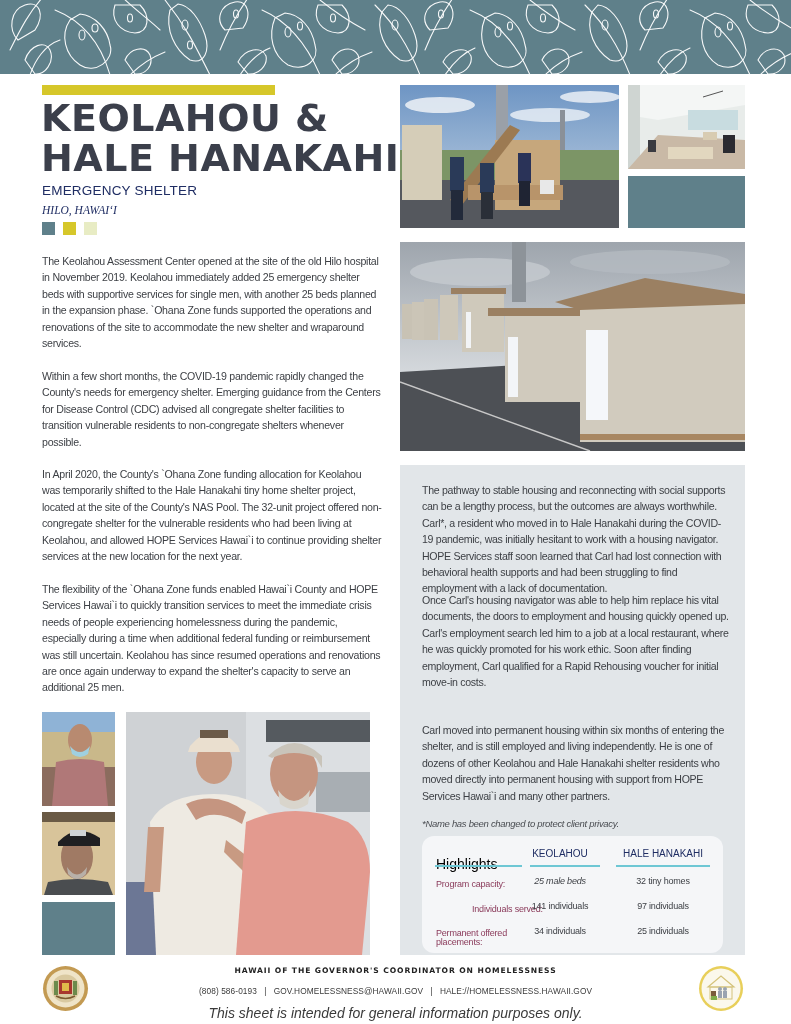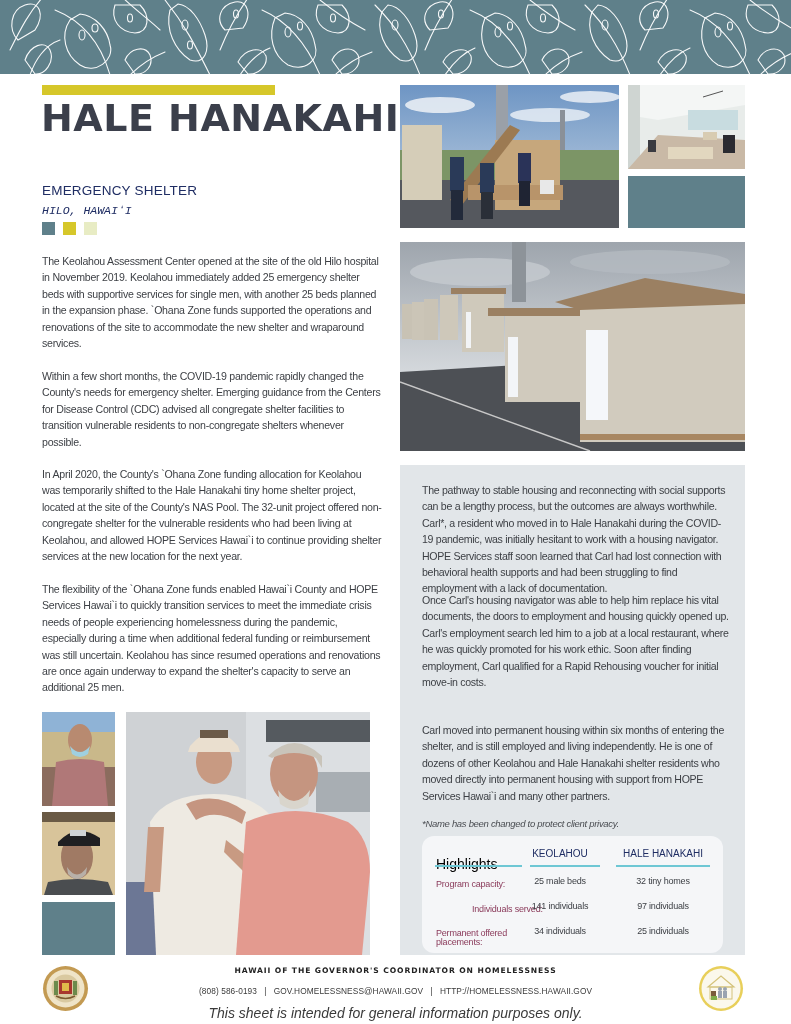--- a/index.html
+++ b/index.html
@@ -5,21 +5,21 @@
   * { box-sizing: border-box; margin: 0; padding: 0; }
   html, body { width: 791px; height: 1024px; background: #ffffff; overflow: hidden; }
   body { position: relative; font-family: "Liberation Sans", sans-serif; color: #3a3d45; }
 
   .header-band { position: absolute; left: 0; top: 0; width: 791px; height: 74px; background: #5f808a; overflow: hidden; }
   .header-band svg { position: absolute; left: 0; top: 0; }
 
   .accent-bar { position: absolute; left: 42px; top: 85px; width: 233px; height: 10px; background: #d6c72a; }
   .title { position: absolute; left: 41px; top: 98px; font-family: "DejaVu Sans", sans-serif; font-weight: bold; font-size: 38px; line-height: 40px; color: #3b3f4b; letter-spacing: 0.5px; }
   .subtitle { position: absolute; left: 42px; top: 183px; font-family: "Liberation Sans", sans-serif; font-size: 13.5px; color: #1f2d63; letter-spacing: 0.2px; }
-  .location { position: absolute; left: 42px; top: 204px; font-family: Liberation Mono, monospace; font-style: italic; font-size: 11.5px; color: #1f2d63; }
+  .location { position: absolute; left: 42px; top: 204px; font-family: Liberation Serif, serif; font-style: italic; font-size: 11.5px; color: #1f2d63; }
   .swatches { position: absolute; left: 42px; top: 222px; display: flex; gap: 8px; }
   .swatch { width: 13px; height: 13px; }
 
   .body-text { position: absolute; left: 42px; width: 340px; font-family: "Liberation Sans", sans-serif; font-size: 10.6px; line-height: 16.4px; color: #3c3f44; letter-spacing: -0.25px; }
   .p1 { top: 253px; }
   .p2 { top: 368px; }
   .p3 { top: 466px; }
   .p4 { top: 581px; }
 
   .photo { position: absolute; overflow: hidden; }
@@ -138,20 +138,21 @@
       <path d="M748 5 C 742 20, 752 32, 768 33 C 782 32, 782 15, 772 5 Z"></path>
 
       <path d="M760 75 C 770 65, 780 58, 795 52"></path>
       <path d="M758 60 C 764 48, 778 45, 784 55 C 788 66, 778 75, 768 74 Z"></path>
     </g>
   </svg>
 </div>
 
 <div class="accent-bar"></div>
 <div class="title">
+  <div>KEOLAHOU &amp;</div>
   <div>HALE HANAKAHI</div>
 </div>
 <div class="subtitle">EMERGENCY SHELTER</div>
 <div class="location">HILO, HAWAIʻI</div>
 <div class="swatches">
   <div class="swatch" style="background:#5f808a"></div>
   <div class="swatch" style="background:#d6c72a"></div>
   <div class="swatch" style="background:#e8ecc4"></div>
 </div>
 
@@ -292,21 +293,21 @@
 
   <div class="highlights">
     <div class="hl-head hl-title">Highlights</div>
     <div class="hl-head hl-col1">KEOLAHOU</div>
     <div class="hl-head hl-col2">HALE HANAKAHI</div>
     <div class="hl-line" style="left:13px;width:87px;"></div>
     <div class="hl-line" style="left:108px;width:70px;"></div>
     <div class="hl-line" style="left:194px;width:94px;"></div>
 
     <div class="hl-label" style="top:44px;">Program capacity:</div>
-    <div class="hl-val" style="top:40px;left:103px;width:70px;">25 male beds</div>
+    <div class="hl-val" style="top:40px;left:103px;width:70px;font-style:italic;">25 male beds</div>
     <div class="hl-val" style="top:40px;left:196px;width:90px;">32 tiny homes</div>
 
     <div class="hl-label" style="top:69px;padding-left:36px;">Individuals served:</div>
     <div class="hl-val" style="top:65px;left:103px;width:70px;">141 individuals</div>
     <div class="hl-val" style="top:65px;left:196px;width:90px;">97 individuals</div>
 
     <div class="hl-label" style="top:93px;">
       <div>Permanent offered</div>
       <div>placements:</div>
     </div>
@@ -327,21 +328,21 @@
     <path d="M14 31 Q23.5 36 33 31" stroke="#7a5a30" stroke-width="1.5" fill="none"></path>
   </svg>
 </div>
 
 <div class="footer-title">HAWAII OF THE GOVERNOR'S COORDINATOR ON HOMELESSNESS</div>
 <div class="footer-contact">
   <span>(808) 586-0193</span>
   <span>&nbsp;&nbsp;|&nbsp;&nbsp;</span>
   <span>GOV.HOMELESSNESS@HAWAII.GOV</span>
   <span>&nbsp;&nbsp;|&nbsp;&nbsp;</span>
-  <span>HTTP://HOMELESSNESS.HAWAII.GOV</span>
+  <span>HALE://HOMELESSNESS.HAWAII.GOV</span>
 </div>
 <div class="footer-note">This sheet is intended for general information purposes only.</div>
 
 <div class="seal" style="left:698px;top:965px;width:46px;height:47px;">
   <svg width="46" height="47" viewBox="0 0 46 47">
     <ellipse cx="23" cy="23.5" rx="22" ry="22.5" fill="#e8cf5a"></ellipse>
     <ellipse cx="23" cy="23.5" rx="19.5" ry="20" fill="#fbf8ec"></ellipse>
     <polygon points="10,22 23,11 36,22" fill="none" stroke="#d4c27a" stroke-width="1.2"></polygon>
     <rect x="12" y="22" width="22" height="12" fill="none" stroke="#d4c27a" stroke-width="1"></rect>
     <circle cx="22" cy="24" r="2" fill="#9aa3b0"></circle>

